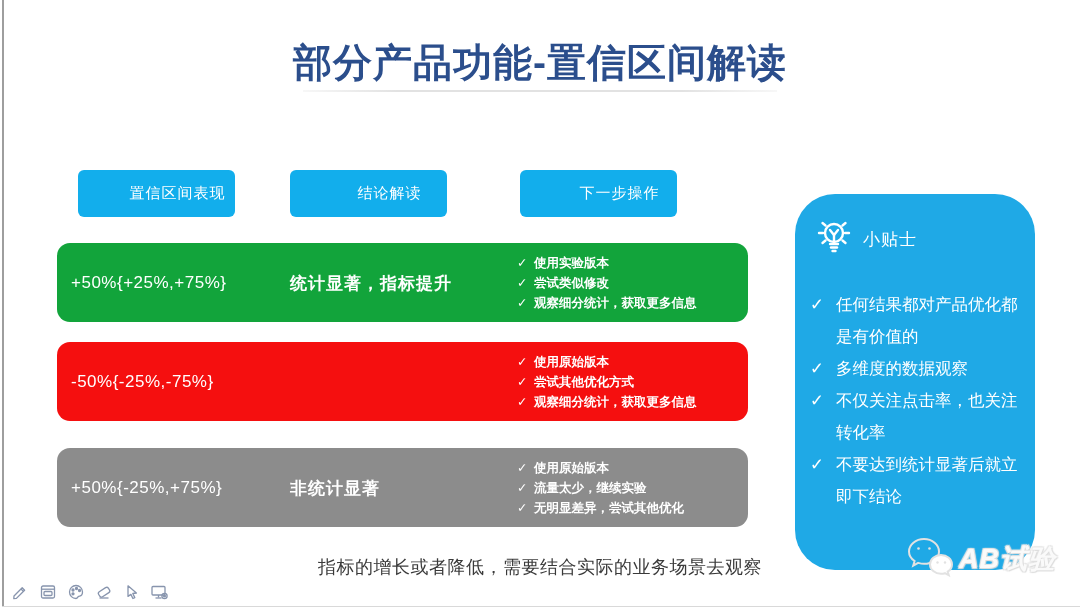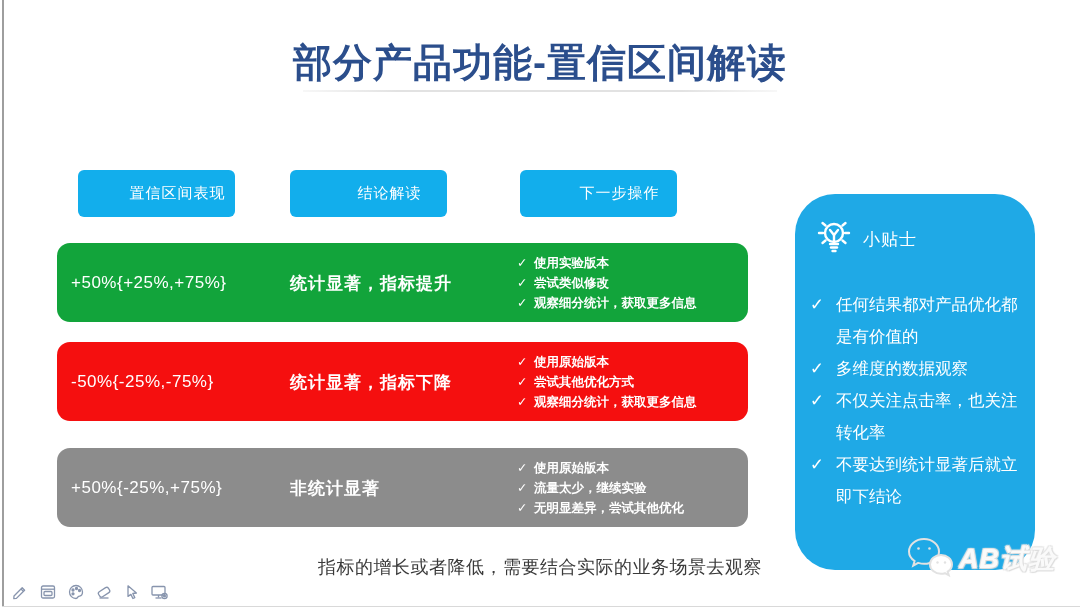--- a/index.html
+++ b/index.html
@@ -104,21 +104,20 @@
         </div>
       <div class="check-item">
           <span class="check">✓</span>
           <span>观察细分统计，获取更多信息</span>
         </div>
     </div>
   </div>
 
   <div class="row" style="top: 342px; background: rgb(245, 15, 15);">
     <div class="interval">-50%{-25%,-75%}</div>
-    <div class="conclusion">统计显著，指标下降</div>
     <div class="checklist">
       <div class="check-item">
           <span class="check">✓</span>
           <span>使用原始版本</span>
         </div>
       <div class="check-item">
           <span class="check">✓</span>
           <span>尝试其他优化方式</span>
         </div>
       <div class="check-item">

